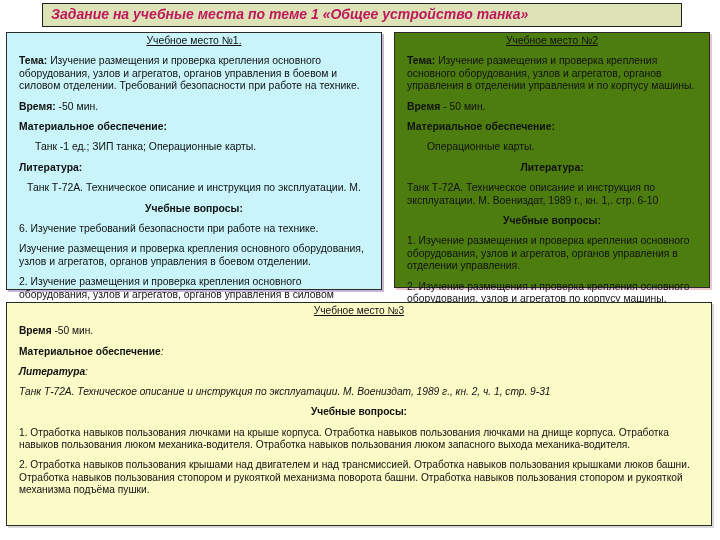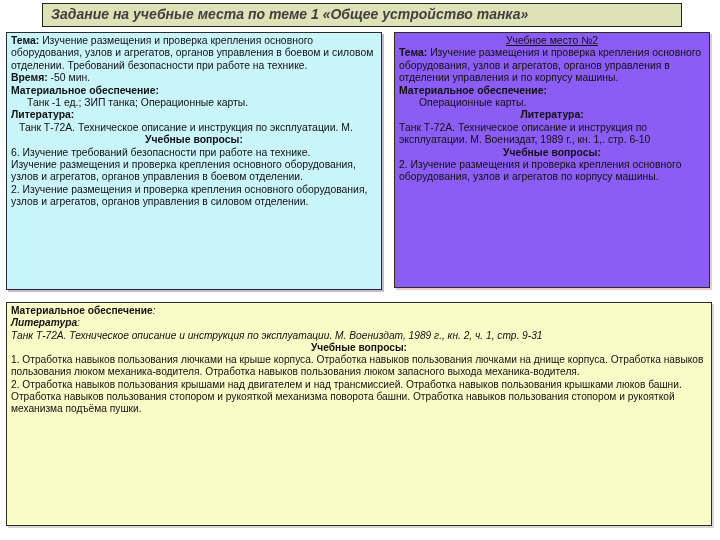--- a/index.html
+++ b/index.html
@@ -22,21 +22,21 @@
       width: 640px;
       height: 24px;
       background: #dde3b6;
       border: 1.5px solid #222;
       box-sizing: border-box;
       font-style: italic;
       font-weight: bold;
       font-size: 14px;
       line-height: 21px;
       padding-left: 8px;
-      color: #404040;
+      color: #be185d;
     }
     .card {
       position: absolute;
       border: 1.5px solid #2a2a2a;
       box-sizing: border-box;
       font-size: 10.4px;
       line-height: 12.4px;
       padding: 2px 4px;
     }
     .card-1 {
@@ -45,21 +45,21 @@
       width: 376px;
       height: 258px;
       background: #c8f4fa;
       box-shadow: 2px 2px 0 #c8b6d6;
     }
     .card-2 {
       left: 394px;
       top: 32px;
       width: 316px;
       height: 256px;
-      background: #8b5cf6;
+      background: #4d7c0f;
       box-shadow: 2px 2px 0 #e8c8cc;
     }
     .card-3 {
       left: 6px;
       top: 302px;
       width: 706px;
       height: 224px;
       background: #fbfbc8;
       box-shadow: 2px 2px 0 #d8d8d8;
       font-size: 10.2px;
@@ -70,32 +70,33 @@
       text-decoration: underline;
       font-weight: normal;
     }
     .center-bold {
       text-align: center;
       font-weight: bold;
     }
     .label {
       font-weight: bold;
     }
-    .line { margin: 0; }
+    .line { margin: 8px; }
     .indent { padding-left: 16px; }
     .indent-small { padding-left: 8px; }
     .indent-ml { padding-left: 20px; }
     .italic { font-style: italic; }
   </style>
 </head>
 <body>
 
 <div class="title-bar">Задание на учебные места по теме 1 «Общее устройство танка»</div>
 
 <div class="card card-1">
+  <div class="heading">Учебное место №1.</div>
   <p class="line">
     <span class="label">Тема:</span><span> Изучение  размещения и проверка крепления основного оборудования, узлов и агрегатов, органов управления в боевом  и силовом отделении. Требований безопасности при работе на технике.</span>
   </p>
   <p class="line">
     <span class="label">Время:</span><span> -50 мин.</span>
   </p>
   <p class="line label">Материальное обеспечение:</p>
   <p class="line indent">Танк -1 ед.;  ЗИП танка; Операционные карты.</p>
   <p class="line label">Литература:</p>
   <p class="line indent-small">Танк Т-72А. Техническое описание и инструкция по эксплуатации. М.</p>
@@ -103,29 +104,37 @@
   <p class="line">6. Изучение требований безопасности при работе на технике.</p>
   <p class="line">Изучение  размещения и проверка  крепления основного оборудования, узлов и  агрегатов, органов управления в боевом отделении.</p>
   <p class="line">2. Изучение  размещения и проверка  крепления основного оборудования, узлов и агрегатов, органов управления в силовом отделении.</p>
 </div>
 
 <div class="card card-2">
   <div class="heading">Учебное место №2</div>
   <p class="line">
     <span class="label">Тема:</span><span> Изучение  размещения и проверка крепления основного оборудования, узлов и агрегатов, органов управления в отделении управления и  по корпусу машины.</span>
   </p>
+  <p class="line">
+    <span class="label">Время</span><span>  - 50 мин.</span>
+  </p>
   <p class="line label">Материальное обеспечение:</p>
   <p class="line indent-ml">Операционные карты.</p>
   <p class="line center-bold">Литература:</p>
   <p class="line">Танк Т-72А. Техническое описание и  инструкция по эксплуатации. М. Воениздат, 1989 г., кн. 1,. стр. 6-10</p>
   <p class="line center-bold">Учебные вопросы:</p>
+  <p class="line">1. Изучение  размещения и проверка крепления основного оборудования, узлов и агрегатов, органов управления в отделении управления.</p>
   <p class="line">2. Изучение  размещения и проверка крепления основного оборудования, узлов и агрегатов по корпусу машины.</p>
 </div>
 
 <div class="card card-3">
+  <div class="heading">Учебное место №3</div>
+  <p class="line">
+    <span class="label">Время</span><span>  -50 мин.</span>
+  </p>
   <p class="line">
     <span class="label">Материальное обеспечение</span><span class="italic">:</span>
   </p>
   <p class="line">
     <span class="label italic">Литература</span><span class="italic">:</span>
   </p>
   <p class="line italic">Танк Т-72А. Техническое описание и инструкция по эксплуатации. М. Воениздат, 1989 г., кн. 2, ч. 1,  стр. 9-31</p>
   <p class="line center-bold">Учебные вопросы:</p>
   <p class="line">1. Отработка навыков пользования лючками на крыше корпуса. Отработка навыков пользования лючками на днище корпуса. Отработка навыков пользования люком механика-водителя. Отработка навыков пользования люком запасного выхода механика-водителя.</p>
   <p class="line">2. Отработка навыков пользования крышами над двигателем и над трансмиссией.  Отработка навыков пользования крышками люков башни. Отработка навыков пользования стопором и рукояткой механизма поворота башни. Отработка навыков пользования стопором и рукояткой механизма подъёма пушки.</p>

